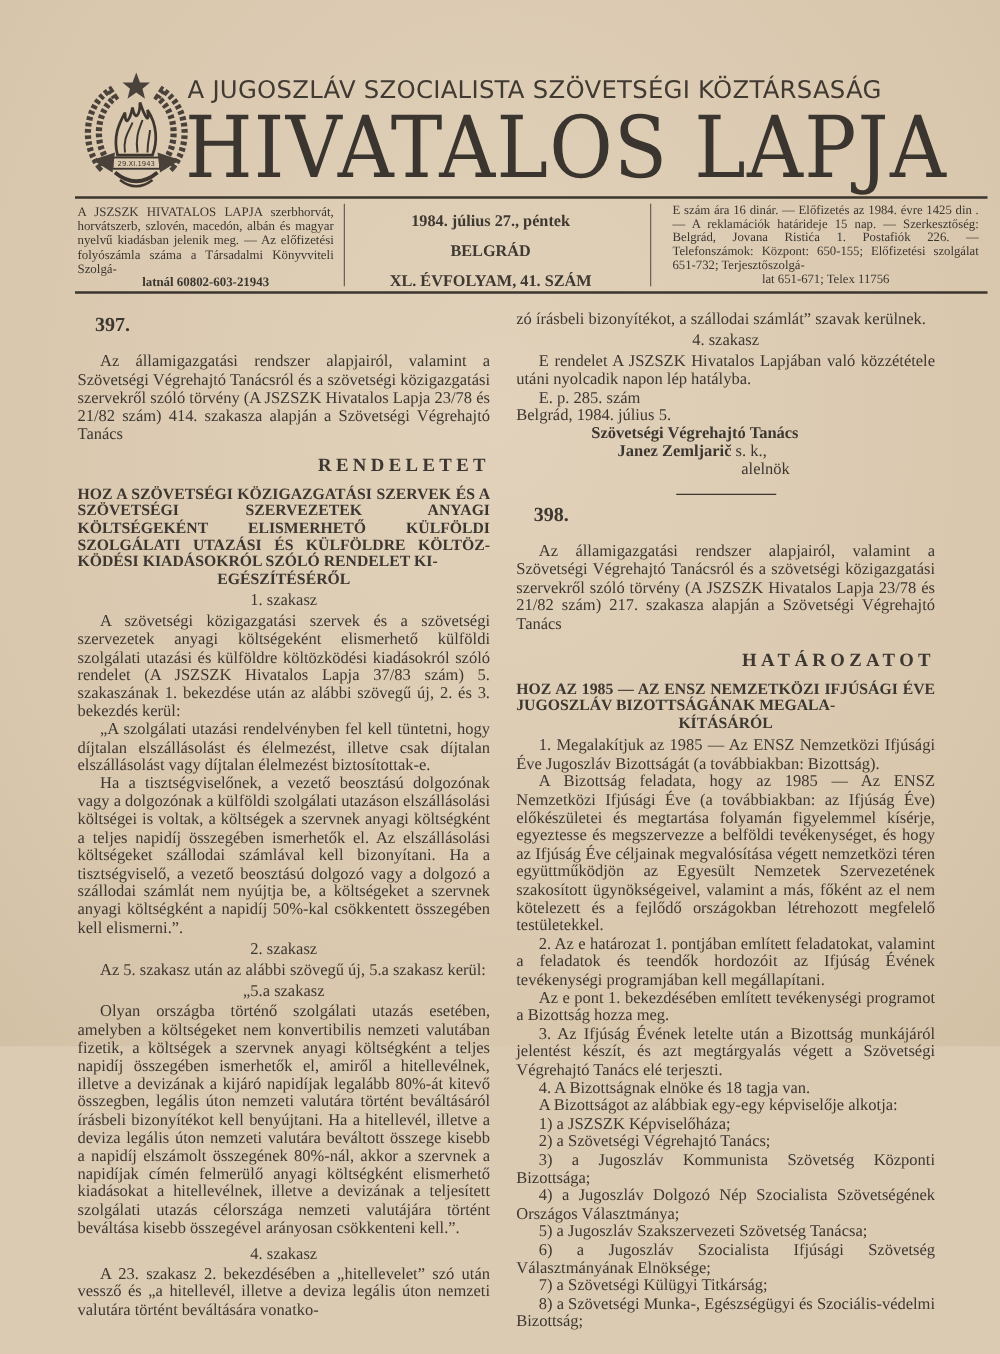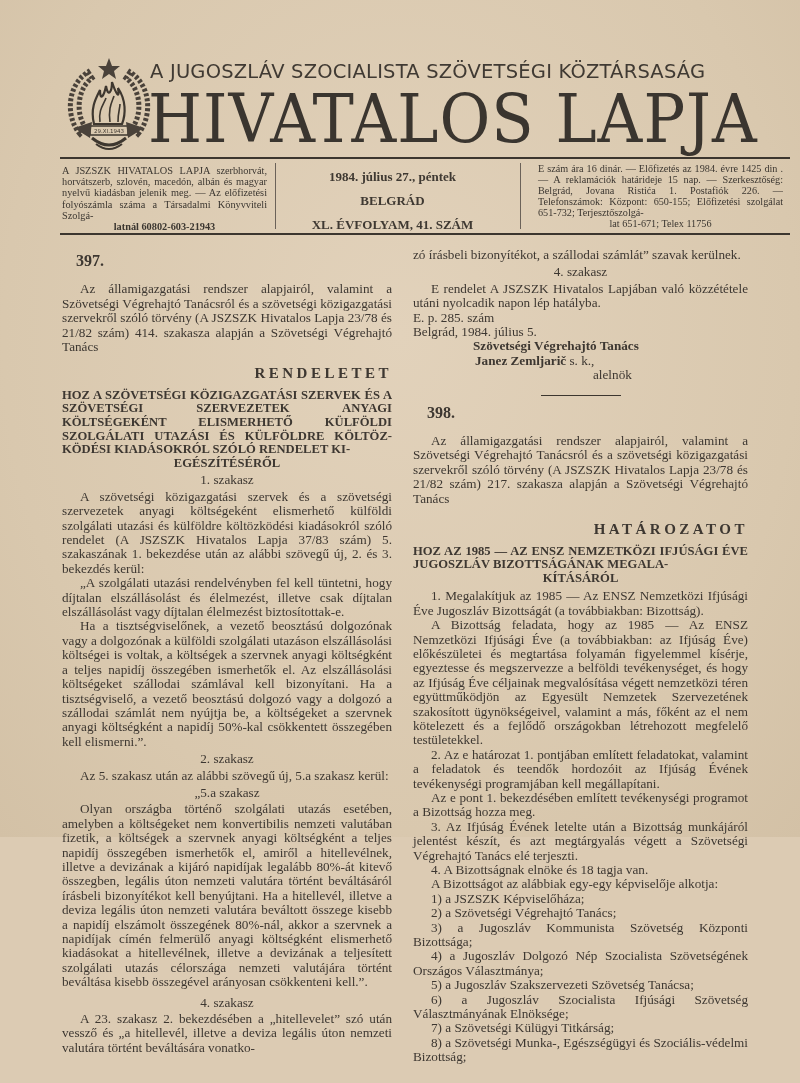--- a/index.html
+++ b/index.html
@@ -61,21 +61,21 @@
     .col-left { left: 62px; }
     .col-right { left: 413px; width: 335px; }
     .p { text-align: justify; text-indent: 18px; }
     .p.noind { text-indent: 0; }
     .num { font-weight: bold; font-size: 16px; margin: 6px 0 14px 14px; }
     .spaced { letter-spacing: 3.5px; font-weight: bold; font-size: 15px; margin: 12px 0 8px; text-align:right; }
     .caps-title { font-weight: bold; text-align: justify; font-size: 12.6px; line-height: 13.6px; text-transform: none; }
     .caps-title .c { display:block; text-align:center; }
     .sec { text-align: center; margin: 3px 0 2px; }
     .sig-org { font-weight: bold; margin-left: 60px; }
-    .sig-name { margin-left: 62px; }
+    .sig-name { margin-left: 81px; }
     .sig-name b { font-weight: bold; }
     .sig-role { margin-left: 180px; }
     .short-rule { width: 80px; height: 1px; background: #3c362f; margin: 12px auto 10px; }
     .list .p { text-indent: 18px; }
   </style>
 </head>
 <body>
 
 <div class="page">
 
@@ -134,21 +134,21 @@
     <div class="sec">„5.a szakasz</div>
     <div class="p">Olyan országba történő szolgálati utazás esetében, amelyben a költségeket nem konvertibilis nemzeti valutában fizetik, a költségek a szervnek anyagi költségként a teljes napidíj összegében ismerhetők el, amiről a hitellevélnek, illetve a devizának a kijáró napidíjak legalább 80%-át kitevő összegben, legális úton nemzeti valutára történt beváltásáról írásbeli bizonyítékot kell benyújtani. Ha a hitellevél, illetve a deviza legális úton nemzeti valutára beváltott összege kisebb a napidíj elszámolt összegének 80%-nál, akkor a szervnek a napidíjak címén felmerülő anyagi költségként elismerhető kiadásokat a hitellevélnek, illetve a devizának a teljesített szolgálati utazás célországa nemzeti valutájára történt beváltása kisebb összegével arányosan csökkenteni kell.”.</div>
     <div class="sec" style="margin-top:6px;">4. szakasz</div>
     <div class="p">A 23. szakasz 2. bekezdésében a „hitellevelet” szó után vessző és „a hitellevél, illetve a deviza legális úton nemzeti valutára történt beváltására vonatko-</div>
   </div>
 
   <div class="col col-right">
     <div class="p noind">zó írásbeli bizonyítékot, a szállodai számlát” szavak kerülnek.</div>
     <div class="sec">4. szakasz</div>
     <div class="p">E rendelet A JSZSZK Hivatalos Lapjában való közzététele utáni nyolcadik napon lép hatályba.</div>
-    <div style="">E. p. 285. szám</div>
+    <div style="margin-left:18px;">E. p. 285. szám</div>
     <div>Belgrád, 1984. július 5.</div>
     <div class="sig-org">Szövetségi Végrehajtó Tanács</div>
     <div class="sig-name"><b>Janez Zemljarič</b><span> s. k.,</span></div>
     <div class="sig-role">alelnök</div>
     <div class="short-rule"></div>
     <div class="num" style="margin-top:4px;">398.</div>
     <div class="p">Az államigazgatási rendszer alapjairól, valamint a Szövetségi Végrehajtó Tanácsról és a szövetségi közigazgatási szervekről szóló törvény (A JSZSZK Hivatalos Lapja 23/78 és 21/82 szám) 217. szakasza alapján a Szövetségi Végrehajtó Tanács</div>
     <div class="spaced" style="margin-top:16px;">HATÁROZATOT</div>
     <div class="caps-title">
       <span>HOZ AZ 1985 — AZ ENSZ NEMZETKÖZI IFJÚSÁGI ÉVE JUGOSZLÁV BIZOTTSÁGÁNAK MEGALA-</span>

